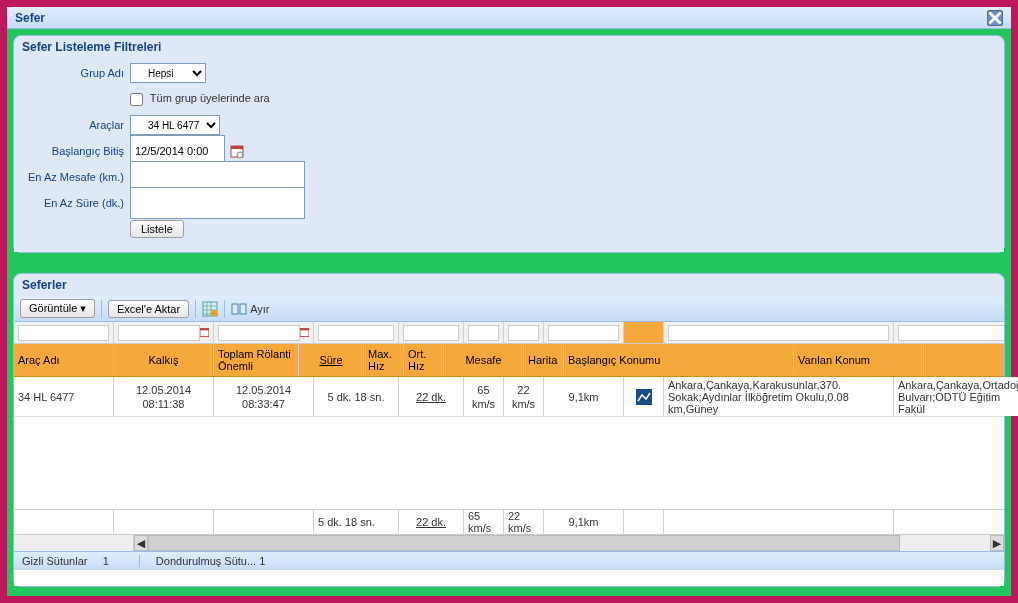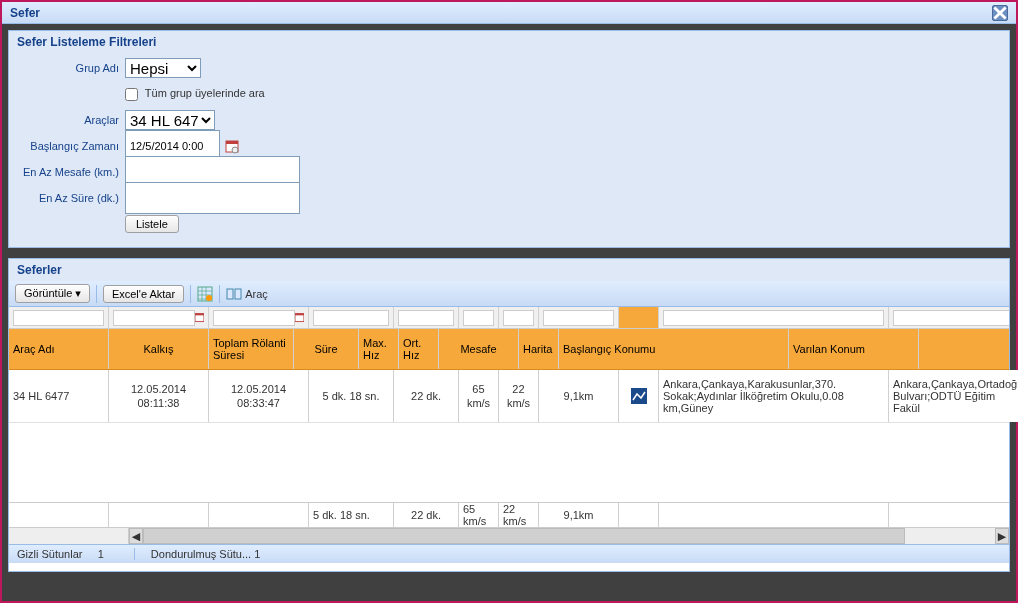--- a/index.html
+++ b/index.html
@@ -1,56 +1,56 @@
 <!DOCTYPE html>
 <html><head>
 <meta charset="utf-8">
 <style>
 * { box-sizing: border-box; margin: 0; padding: 0; }
 body { font-family: Tahoma, Arial, sans-serif; font-size: 11px; background: #fff; color: #333; }
-.window { border: 2px solid #be185d; width: 1018px; height: 603px; background: #404040; position: relative; }
+.window { border: 7px solid #be185d; width: 1018px; height: 603px; background: #22c55e; position: relative; }
 .window-header { background: linear-gradient(#e0edff, #c8dbf5); height: 22px; padding: 2px 8px; border-bottom: 1px solid #99bbe8; display: flex; align-items: center; justify-content: space-between; }
 .window-title { color: #15428b; font-weight: bold; font-size: 12px; }
 .close-btn { width: 16px; height: 16px; background: #6b8fc2; border: 1px solid #4a6a9a; display: flex; align-items: center; justify-content: center; color: #fff; font-size: 10px; cursor: pointer; border-radius: 2px; }
 .window-body { padding: 6px; height: calc(100% - 22px); }
-.panel { border: 1px solid #99bbe8; border-radius: 0; margin-bottom: 10px; background: #dfe8f6; }
+.panel { border: 1px solid #99bbe8; border-radius: 8px; margin-bottom: 20px; background: #dfe8f6; }
 .panel-header { color: #15428b; font-weight: bold; font-size: 12px; padding: 4px 8px; }
 .panel-body { padding: 4px 8px 8px; background: #dfe8f6; }
 .form-row { display: flex; align-items: center; margin-bottom: 4px; height: 22px; }
 .form-label { width: 108px; text-align: right; padding-right: 6px; color: #15428b; font-size: 11px; }
-select { border: 1px solid #7f9db9; height: 20px; font-size: 15px; background: #fff; }
+select { border: 1px solid #7f9db9; height: 20px; font-size: 10px; background: #fff; padding-left: 13px; }
 input[type=text] { border: 1px solid #7f9db9; height: 32px; font-size: 11px; padding: 0 4px; background: #fff; }
 input[type=checkbox] { vertical-align: middle; margin-right: 4px; }
 .cal-icon { display: inline-block; width: 16px; height: 16px; margin-left: 4px; vertical-align: middle; cursor: pointer; }
 .cal-icon svg { width: 16px; height: 16px; }
 .btn { background: linear-gradient(#fefefe, #e6e6e6); border: 1px solid #a0a0a0; border-radius: 3px; padding: 2px 10px; font-size: 11px; cursor: pointer; }
 .toolbar { background: linear-gradient(#e0edff, #c8dbf5); border-bottom: 1px solid #99bbe8; padding: 3px 6px; display: flex; align-items: center; gap: 6px; }
 .tb-btn { background: linear-gradient(#fefefe, #e6e6e6); border: 1px solid #a0a0a0; border-radius: 3px; padding: 2px 8px; font-size: 11px; cursor: pointer; }
 .tb-sep { width: 1px; height: 18px; background: #99bbe8; }
 .tb-icon { width: 16px; height: 16px; display: inline-block; vertical-align: middle; }
 .grid { background: #fff; }
 .grid-filter-row { display: flex; background: #f0f0f0; border-bottom: 1px solid #ccc; height: 22px; overflow: hidden; }
 .grid-head-row { display: flex; background: #f7a83b; border-bottom: 1px solid #d68b1f; }
-.col { border-right: 1px solid #d0d0d0; padding: 8px 4px; display: flex; align-items: center; overflow: hidden; font-size: 11px; }
+.col { border-right: 1px solid #d0d0d0; padding: 0 4px; display: flex; align-items: center; overflow: hidden; font-size: 11px; }
 .head .col { background: #f7a83b; color: #000; font-size: 11px; min-height: 32px; }
 .filter .col { background: #f0f0f0; }
 .filter .col input { width: 100%; border: 1px solid #ccc; height: 16px; font-size: 10px; }
 .data-row { display: flex; border-bottom: 1px solid #e0e0e0; min-height: 40px; }
 .data-row .col { background: #fff; text-align: center; justify-content: center; }
 .data-row .col .two-line { text-align: center; line-height: 14px; }
 .summary-row { display: flex; border-top: 1px solid #ccc; border-bottom: 1px solid #ccc; height: 26px; background: #fff; }
 .summary-row .col { font-size: 11px; }
 .hscroll { height: 16px; background: #eee; display: flex; overflow: hidden; }
 .status-bar { background: linear-gradient(#e0edff, #c8dbf5); border-top: 1px solid #99bbe8; padding: 3px 8px; display: flex; gap: 30px; font-size: 11px; color: #333; }
 .map-icon { width: 20px; height: 20px; display: inline-block; }
 .c-arac { width: 100px; flex: 0 0 100px; }
 .c-kalkis { width: 100px; flex: 0 0 100px; }
 .c-varis { width: 100px; flex: 0 0 100px; }
 .c-rolanti { width: 85px; flex: 0 0 85px; }
-.c-sure { width: 65px; flex: 0 0 65px; }
+.c-sure { width: 65px; flex: 0 0 65px; text-decoration: underline; }
 .c-maxhiz { width: 40px; flex: 0 0 40px; }
 .c-orthiz { width: 40px; flex: 0 0 40px; }
 .c-mesafe { width: 80px; flex: 0 0 80px; }
 .c-harita { width: 40px; flex: 0 0 40px; }
 .c-baslangic { width: 230px; flex: 0 0 230px; }
 .c-varilan { width: 130px; flex: 0 0 130px; }
 .grid-body { height: 132px; }
 .filter-mini-icon { width: 10px; height: 16px; display: inline-block; }
 .seferler-panel { height: 314px; display: flex; flex-direction: column; }
 .seferler-panel .panel-body { flex: 1; padding: 0; background: #fff; display: flex; flex-direction: column; }
@@ -81,21 +81,21 @@
           <label>
             <input type="checkbox" style="">
             <span>Tüm grup üyelerinde ara</span>
           </label>
         </div>
         <div class="form-row">
           <div class="form-label">Araçlar</div>
           <select style="width:90px"><option>34 HL 6477</option></select>
         </div>
         <div class="form-row">
-          <div class="form-label">Başlangıç Zamanı</div>
+          <div class="form-label">Başlangıç Bitiş</div>
           <input type="text" style="width: 95px;" value="12/5/2014 0:00">
           <span class="cal-icon"><svg viewBox="0 0 16 16">
                 <rect x="2" y="3" width="12" height="11" fill="#fff" stroke="#c04040"></rect>
                 <rect x="2" y="3" width="12" height="3" fill="#c04040"></rect>
                 <circle cx="11" cy="12" r="3" fill="#eee" stroke="#888"></circle>
               </svg></span>
         </div>
         <div class="form-row">
           <div class="form-label">En Az Mesafe (km.)</div>
           <input type="text" style="width: 175px;">
@@ -123,21 +123,21 @@
                 <rect x="1" y="1" width="14" height="14" fill="#d9e7ff" stroke="#5a8"></rect>
                 <path d="M1 5 H15 M1 9 H15 M1 13 H15 M5 1 V15 M9 1 V15" stroke="#5a8" stroke-width="0.7"></path>
                 <circle cx="12" cy="12" r="3" fill="#f90"></circle>
               </svg></span>
           <div class="tb-sep"></div>
           <span style="display:flex;align-items:center;gap:3px;cursor:pointer">
             <span class="tb-icon"><svg viewBox="0 0 16 16">
                   <rect x="1" y="3" width="6" height="10" fill="#d9e7ff" stroke="#48a"></rect>
                   <rect x="9" y="3" width="6" height="10" fill="#d9e7ff" stroke="#48a"></rect>
                 </svg></span>
-            <span>Araç</span>
+            <span>Ayır</span>
           </span>
         </div>
         <div class="grid">
 
           <div class="grid-filter-row filter">
             <div class="col c-arac">
                 <input type="text" style="">
               </div>
             <div class="col c-kalkis">
                 <input type="text" style="">
@@ -173,21 +173,21 @@
                 <input type="text" style="">
               </div>
             <div class="col c-varilan">
                 <input type="text" style="">
               </div>
           </div>
 
           <div class="grid-head-row head">
             <div class="col c-arac">Araç Adı</div>
             <div class="col c-kalkis" style="justify-content:center">Kalkış</div>
-            <div class="col c-rolanti">Toplam Rölanti Süresi</div>
+            <div class="col c-rolanti">Toplam Rölanti Önemli</div>
             <div class="col c-sure" style="justify-content:center">Süre</div>
             <div class="col c-maxhiz">Max. Hız</div>
             <div class="col c-orthiz">Ort. Hız</div>
             <div class="col c-mesafe" style="justify-content:center">Mesafe</div>
             <div class="col c-harita">Harita</div>
             <div class="col c-baslangic">Başlangıç Konumu</div>
             <div class="col c-varilan">Varılan Konum</div>
           </div>
 
           <div class="grid-body">

